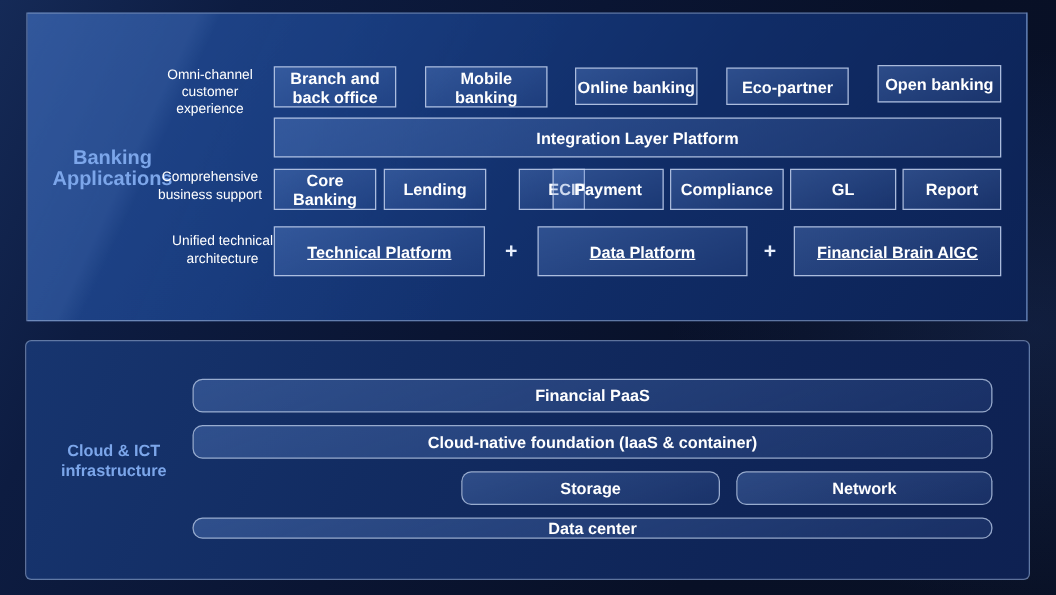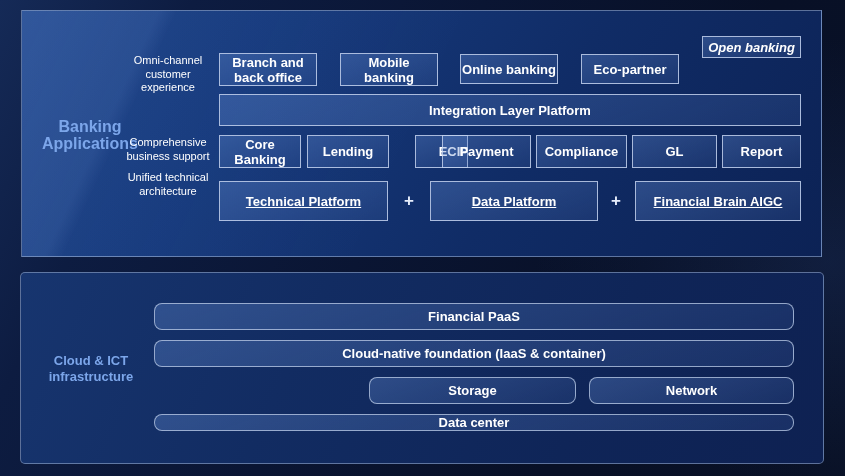--- a/index.html
+++ b/index.html
@@ -20,35 +20,35 @@
   #panel-cloud{
     left:20px;top:272px;width:804px;height:192px;border-radius:5px;
     background:linear-gradient(115deg,#17356f 0%,#122c62 35%,#0f2558 70%,#0e2152 100%);
   }
   .section-label{position:absolute;color:#7ca6ea;font-weight:bold;text-align:center;}
   #banking-label{left:8px;top:107px;width:120px;font-size:16px;line-height:17px;}
   #cloud-label{left:14px;top:80px;width:112px;font-size:13px;line-height:16px;}
   .row-label{position:absolute;left:102px;width:88px;color:#ffffff;font-size:11px;line-height:13.5px;text-align:center;}
   #label-omni{top:43px;}
   #label-business{top:125px;}
-  #label-unified{top:160px;}
+  #label-unified{top:176px;margin-left:10px;}
   .box{
     position:absolute;box-sizing:border-box;
     display:flex;align-items:center;justify-content:center;text-align:center;
     color:#ffffff;font-weight:bold;font-size:13px;line-height:15px;
     background:linear-gradient(160deg, rgba(98,138,208,0.36) 0%, rgba(70,105,175,0.20) 100%);
     border:1px solid rgba(200,214,240,0.82);
   }
   .round{border-radius:8px;border-color:rgba(190,205,232,0.75);}
   
   #box-branch{left:197px;top:42px;width:98px;height:33px;padding:0 4px;}
   #box-mobile{left:318px;top:42px;width:98px;height:33px;padding:0 14px;}
   #box-online{left:438px;top:43px;width:98px;height:30px;}
   #box-eco{left:559px;top:43px;width:98px;height:30px;}
-  #box-open{left:680px;top:25px;width:99px;height:22px;font-style:italic;}
+  #box-open{left:680px;top:41px;width:99px;height:30px;}
   
   #bar-integration{left:197px;top:83px;width:582px;height:32px;}
   
   .r2{top:124px;height:33px;}
   #box-core{left:197px;width:82px;padding:0 10px;}
   #box-lending{left:285px;width:82px;}
   #box-ecif{left:393px;width:53px;padding-left:24px;}
   #box-payment{left:420px;width:89px;}
   #box-compliance{left:514px;width:91px;}
   #box-gl{left:610px;width:85px;}

